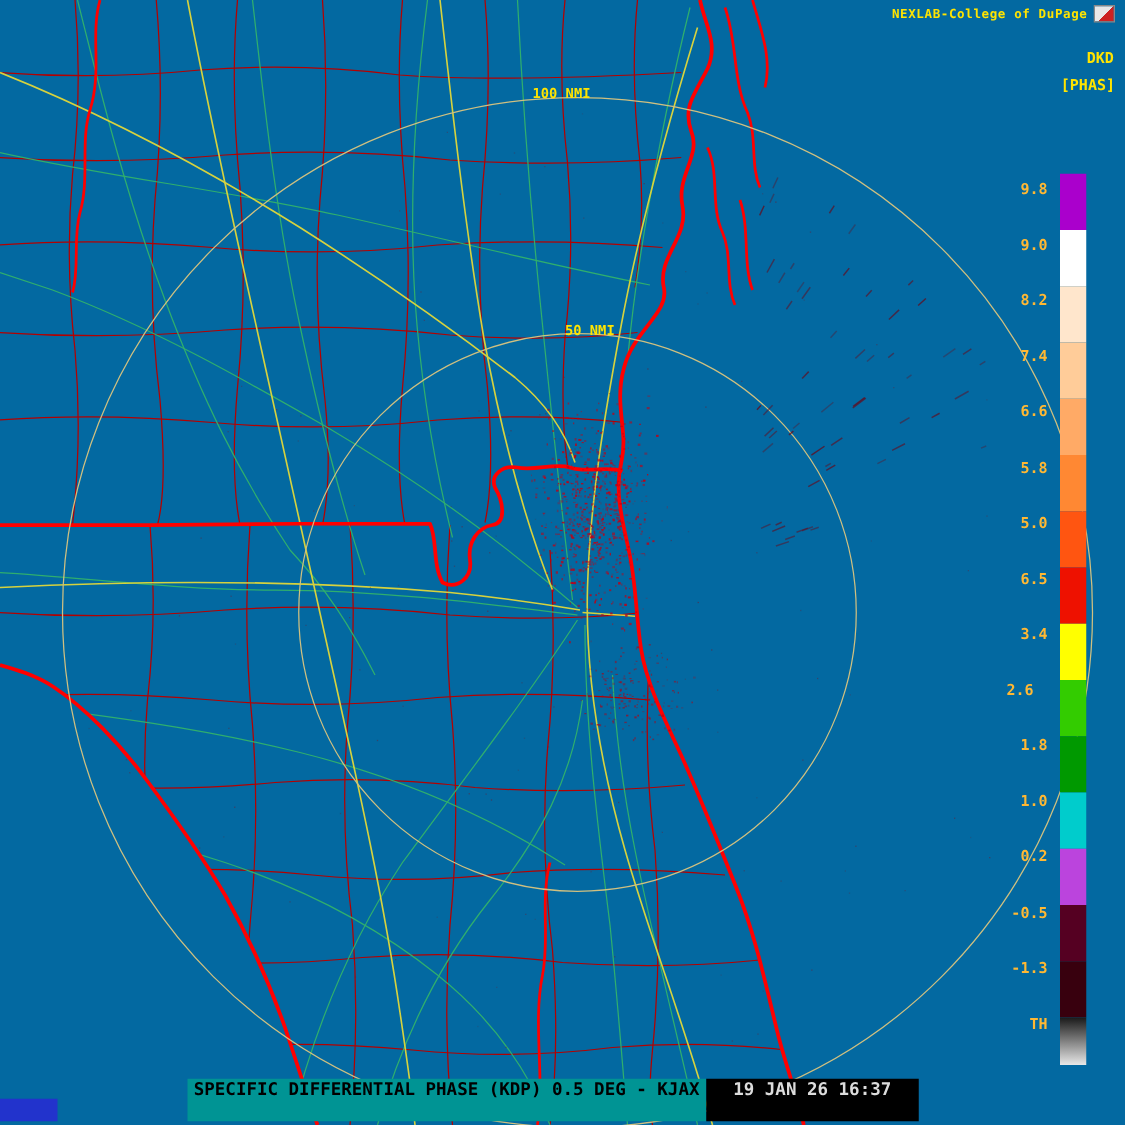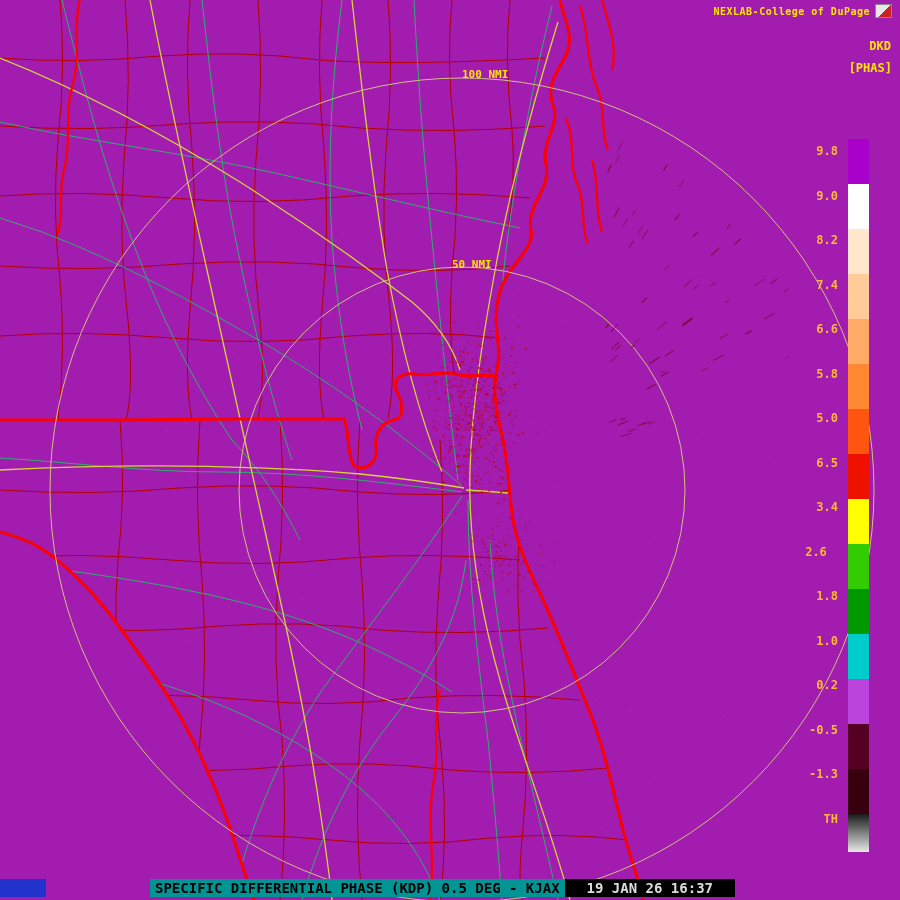--- a/index.html
+++ b/index.html
@@ -1,18 +1,18 @@
 <!DOCTYPE html>
 <html style="--county: #b40000; --state: #ff0000; --road: #2fae6e; --highway: #d6d23e; --ring: #d0c080; --brand: #ffe400; --tick: #ffb833; --teal: #009494; --corner: #2233cc;"><head>
 <meta charset="utf-8">
 <style>
   * { margin:0; padding:0; box-sizing:border-box; }
   html,body { background:#000; }
   body { width:900px; height:900px; overflow:hidden; font-family:"DejaVu Sans Mono", monospace; }
-  #app { position:relative; width:900px; height:900px; background:#a21caf; }
+  #app { position:relative; width:900px; height:900px; background:#0369a1; }
 
   #map { position:absolute; left:0; top:0; }
 
   .county path { stroke:var(--county,#b40000); stroke-width:1; fill:none; }
   .road   path { stroke:var(--road,#2fae6e);  stroke-width:1; fill:none; }
   .hwy    path { stroke:var(--highway,#d6d23e); stroke-width:1.3; fill:none; }
   .state  path { stroke:var(--state,#ff0000); stroke-width:3; fill:none; stroke-linejoin:round; }
   .state  path.w2 { stroke-width:2.2; }
   .ring circle { stroke:var(--ring,#d0c080); stroke-width:1; fill:none; }
 
@@ -25,27 +25,27 @@
   #prod-code { position:absolute; top:39px; right:9px; font-size:12px; }
   #units-label { position:absolute; top:61px; right:8px; font-size:12px;margin-left:28px; }
 
   #colorbar { position:absolute; top:0; right:0; width:120px; height:900px;margin-top:44px; }
   #cb-bar { position:absolute; top:95px; right:31px; width:21px; }
   .cb-seg { width:100%; height:45px; }
   .cb-tick { position:absolute; right:62px; width:44px; height:16px; line-height:16px;
              text-align:right; color:var(--tick,#ffb833); font-size:12px; font-weight:bold; }
 
   .ring-label { position:absolute; color:var(--brand,#ffe400); font-size:11px; font-weight:bold; }
-  #ring-label-100 { left:426px; top:68px;margin-left:36px; }
+  #ring-label-100 { left:426px; top:68px; }
   #ring-label-50  { left:452px; top:258px; }
 
   #statusbar { position:absolute; left:0; bottom:3px; width:900px; height:18px; }
   #corner-swatch { position:absolute; left:0; bottom:0; width:46px; height:18px;
                    background:var(--corner,#2233cc); }
-  #status-text-row { position:absolute; left:150px; bottom:0; height:18px; display:flex; align-items:stretch;
+  #status-text-row { position:absolute; left:150px; bottom:0; height:34px; display:flex; align-items:stretch;
                      font-size:14px; font-weight:bold; white-space:pre; }
   #status-product { background:var(--teal,#009494); color:#000; padding:1px 5px; }
   #status-time { background:#000; color:#dcdcdc; padding:1px 22px; }
 </style>
 </head>
 <body>
 
 <div id="app">
 
   <svg id="map" width="900" height="900" viewBox="0 0 900 900">

